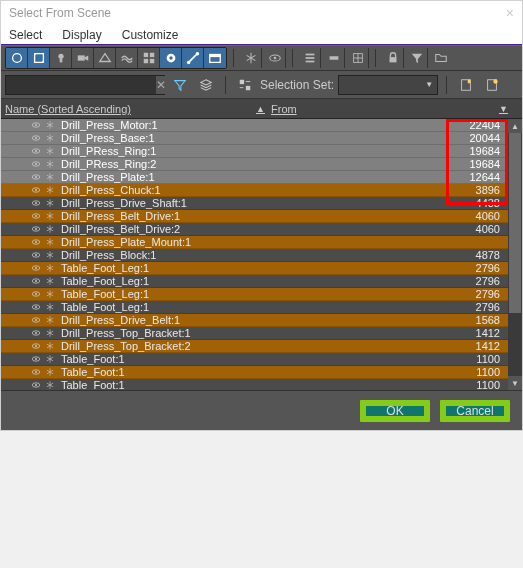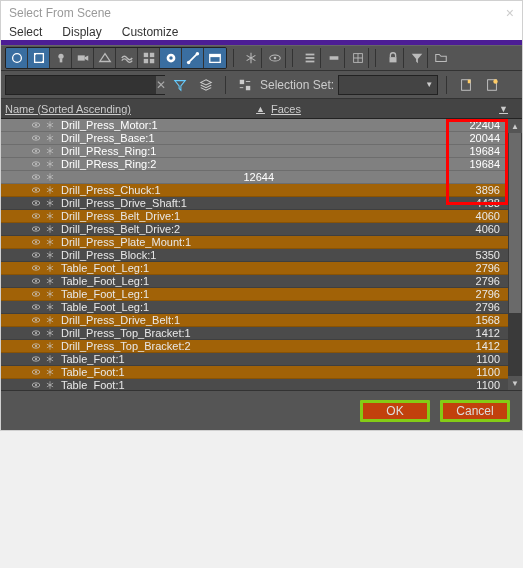--- a/index.html
+++ b/index.html
@@ -4,21 +4,21 @@
 <style>
   * { box-sizing: border-box; margin: 0; padding: 0; font-family: "Segoe UI", Tahoma, sans-serif; }
   body { width: 523px; height: 568px; background: #f0f0f0; overflow: hidden; font-size: 12px; color: #ccc; }
 
   .window { width: 523px; height: 431px; background: #fff; border: 1px solid #d0d0d0; display: flex; flex-direction: column; }
 
   .titlebar { height: 24px; background: #fff; display: flex; align-items: center; padding: 0 8px; justify-content: space-between; }
   .titlebar-title { color: #999; font-size: 12px; }
   .titlebar-close { color: #ccc; font-size: 14px; cursor: default; }
 
-  .menubar { height: 20px; display: flex; align-items: flex-start; padding: 0 8px; gap: 20px; border-bottom: 5px solid #4c1d95; }
+  .menubar { height: 20px; display: flex; align-items: center; padding: 0 8px; gap: 20px; border-bottom: 1px solid #4c1d95; }
   .menubar-item { color: #333; font-size: 12px; }
 
   .content { flex: 1; background: #444444; display: flex; flex-direction: column; }
 
   .toolbar1 { height: 26px; background: #555; border-top: 1px solid #666; border-bottom: 1px solid #333; display: flex; align-items: center; padding: 0 4px; gap: 2px; }
   .tool-group { display: flex; border: 1px solid #222; border-radius: 2px; overflow: hidden; }
   .tool-btn { width: 22px; height: 20px; display: flex; align-items: center; justify-content: center; background: #555; border-right: 1px solid #333; color: #bbb; }
   .tool-btn:last-child { border-right: none; }
   .tool-btn.active { background: #3a6ea0; color: #fff; }
   .tool-btn svg { width: 14px; height: 14px; }
@@ -53,21 +53,21 @@
   .row .faces { width: 225px; text-align: right; padding-right: 8px; font-size: 11px; color: #e8e8e8; }
   .row.sel .faces { color: #fff; }
 
   .vscroll { position: absolute; right: 0; top: 0; bottom: 0; width: 14px; background: #3a3a3a; }
   .vscroll .arrow { height: 14px; background: #555; color: #ccc; display: flex; align-items: center; justify-content: center; font-size: 8px; }
   .vscroll .thumb { position: absolute; left: 1px; right: 1px; top: 14px; height: 180px; background: #6a6a6a; }
 
   .hi-box { position: absolute; border: 3px solid #ff0000; pointer-events: none; }
 
   .footer { height: 40px; background: #555; border-top: 1px solid #333; display: flex; align-items: center; justify-content: flex-end; padding: 0 12px; gap: 10px; }
-  .btn { width: 70px; height: 22px; background: #c2410c; border: 3px solid #84cc16; color: #ddd; font-size: 12px; display: flex; align-items: center; justify-content: center; border-radius: 1px; }
+  .btn { width: 70px; height: 22px; background: #0f766e; border: 6px solid #84cc16; color: #ddd; font-size: 12px; display: flex; align-items: center; justify-content: center; border-radius: 1px; }
 
   .eye svg, .freeze svg { width: 10px; height: 10px; }
 </style>
 </head>
 <body>
 
 <div class="window">
 
   <div class="titlebar">
     <span class="titlebar-title">Select From Scene</span>
@@ -238,21 +238,21 @@
         </div>
     </div>
 
     <div class="table-wrap">
       <div class="thead">
         <div class="th-name">
           <span>Name (Sorted Ascending)</span>
           <span class="sort-arrow">▲</span>
         </div>
         <div class="th-faces">
-          <span>Faces</span>
+          <span>From</span>
         </div>
         <div class="th-end">▼</div>
       </div>
       <div class="tbody">
         <div class="rows" id="rows">
             <div class="row sel">
               <span class="pad"></span>
               <span class="eye">
                 <svg viewBox="0 0 16 16">
                   <ellipse cx="8" cy="8" rx="6" ry="3.5" fill="none" stroke="#ccc" stroke-width="1.2"></ellipse>
@@ -321,20 +321,21 @@
                 <svg viewBox="0 0 16 16">
                   <ellipse cx="8" cy="8" rx="6" ry="3.5" fill="none" stroke="#ccc" stroke-width="1.2"></ellipse>
                   <circle cx="8" cy="8" r="1.5" fill="#ccc"></circle>
                 </svg>
               </span>
               <span class="freeze">
                 <svg viewBox="0 0 16 16">
                   <path d="M8 2 V14 M3 5 L13 11 M13 5 L3 11" stroke="#ccc" stroke-width="1"></path>
                 </svg>
               </span>
+              <span class="name">Drill_Press_Plate:1</span>
               <span class="faces">12644</span>
             </div>
             <div class="row alt">
               <span class="pad"></span>
               <span class="eye">
                 <svg viewBox="0 0 16 16">
                   <ellipse cx="8" cy="8" rx="6" ry="3.5" fill="none" stroke="#ccc" stroke-width="1.2"></ellipse>
                   <circle cx="8" cy="8" r="1.5" fill="#ccc"></circle>
                 </svg>
               </span>
@@ -416,21 +417,21 @@
                   <ellipse cx="8" cy="8" rx="6" ry="3.5" fill="none" stroke="#ccc" stroke-width="1.2"></ellipse>
                   <circle cx="8" cy="8" r="1.5" fill="#ccc"></circle>
                 </svg>
               </span>
               <span class="freeze">
                 <svg viewBox="0 0 16 16">
                   <path d="M8 2 V14 M3 5 L13 11 M13 5 L3 11" stroke="#ccc" stroke-width="1"></path>
                 </svg>
               </span>
               <span class="name">Drill_Press_Block:1</span>
-              <span class="faces">5350</span>
+              <span class="faces">4878</span>
             </div>
             <div class="row alt">
               <span class="pad"></span>
               <span class="eye">
                 <svg viewBox="0 0 16 16">
                   <ellipse cx="8" cy="8" rx="6" ry="3.5" fill="none" stroke="#ccc" stroke-width="1.2"></ellipse>
                   <circle cx="8" cy="8" r="1.5" fill="#ccc"></circle>
                 </svg>
               </span>
               <span class="freeze">

